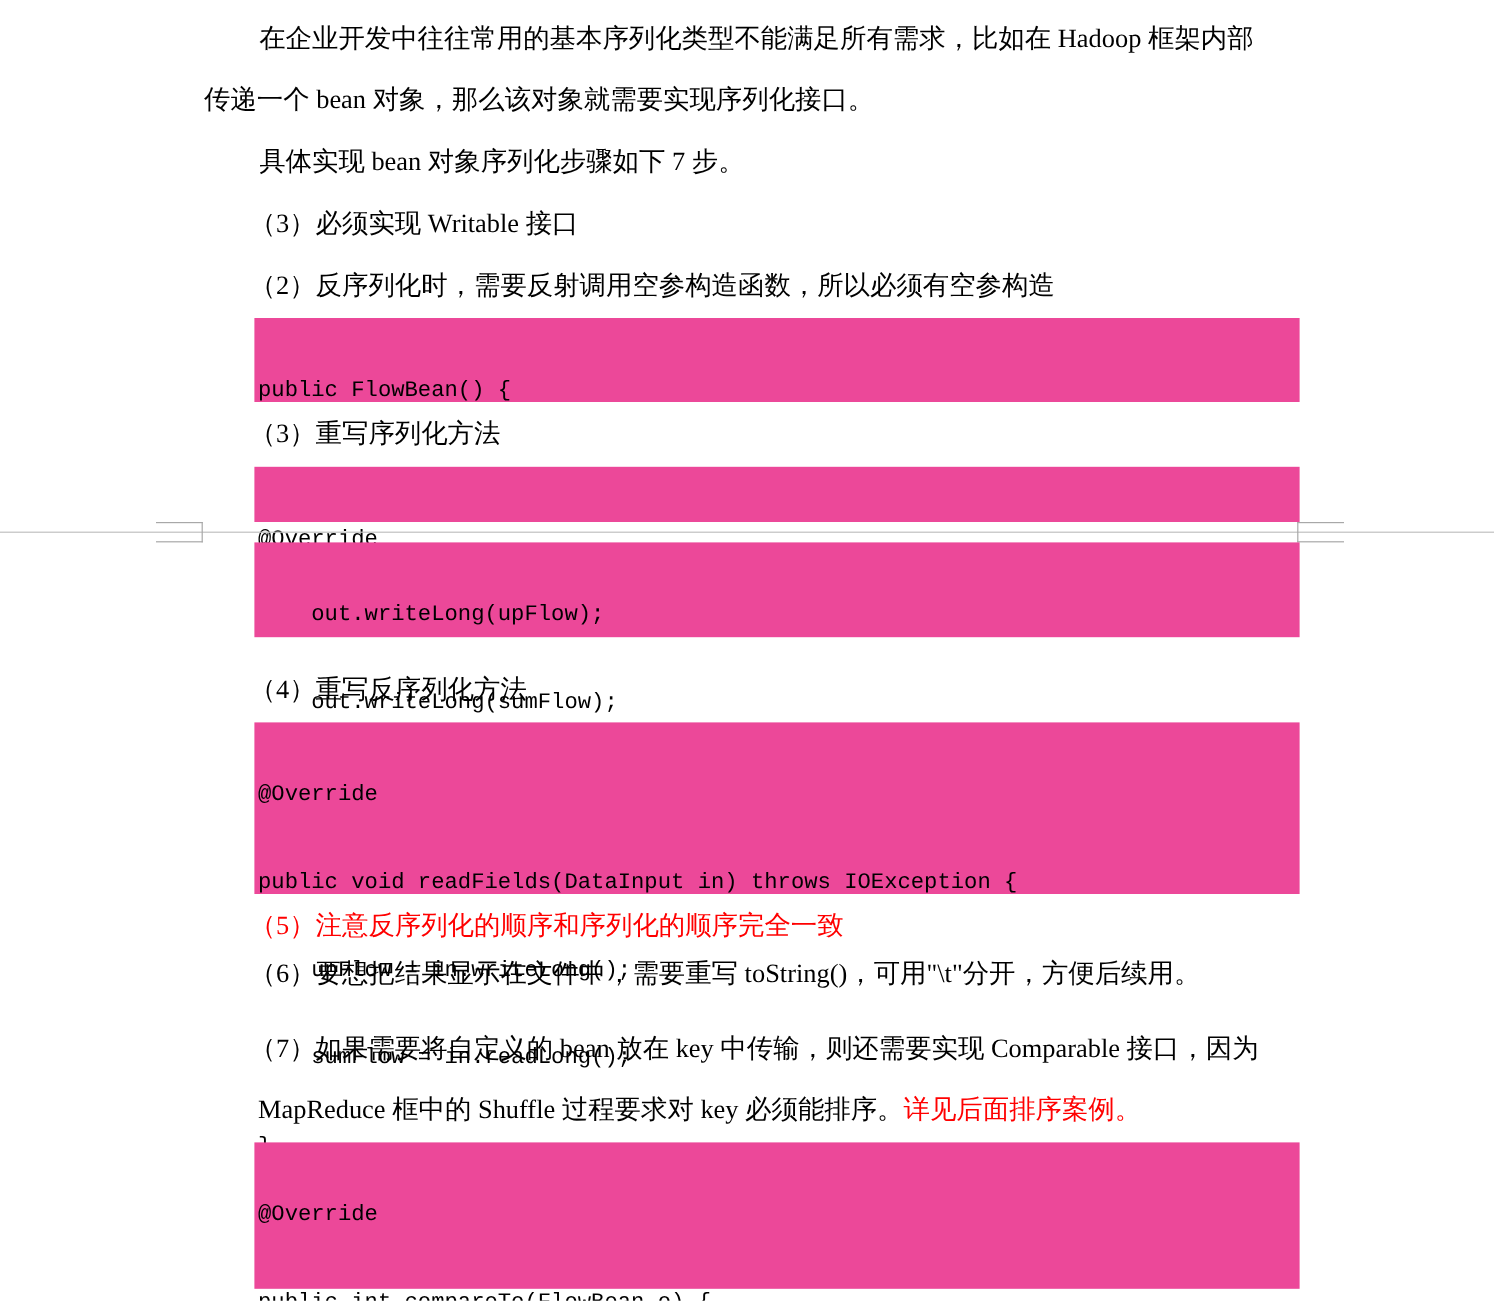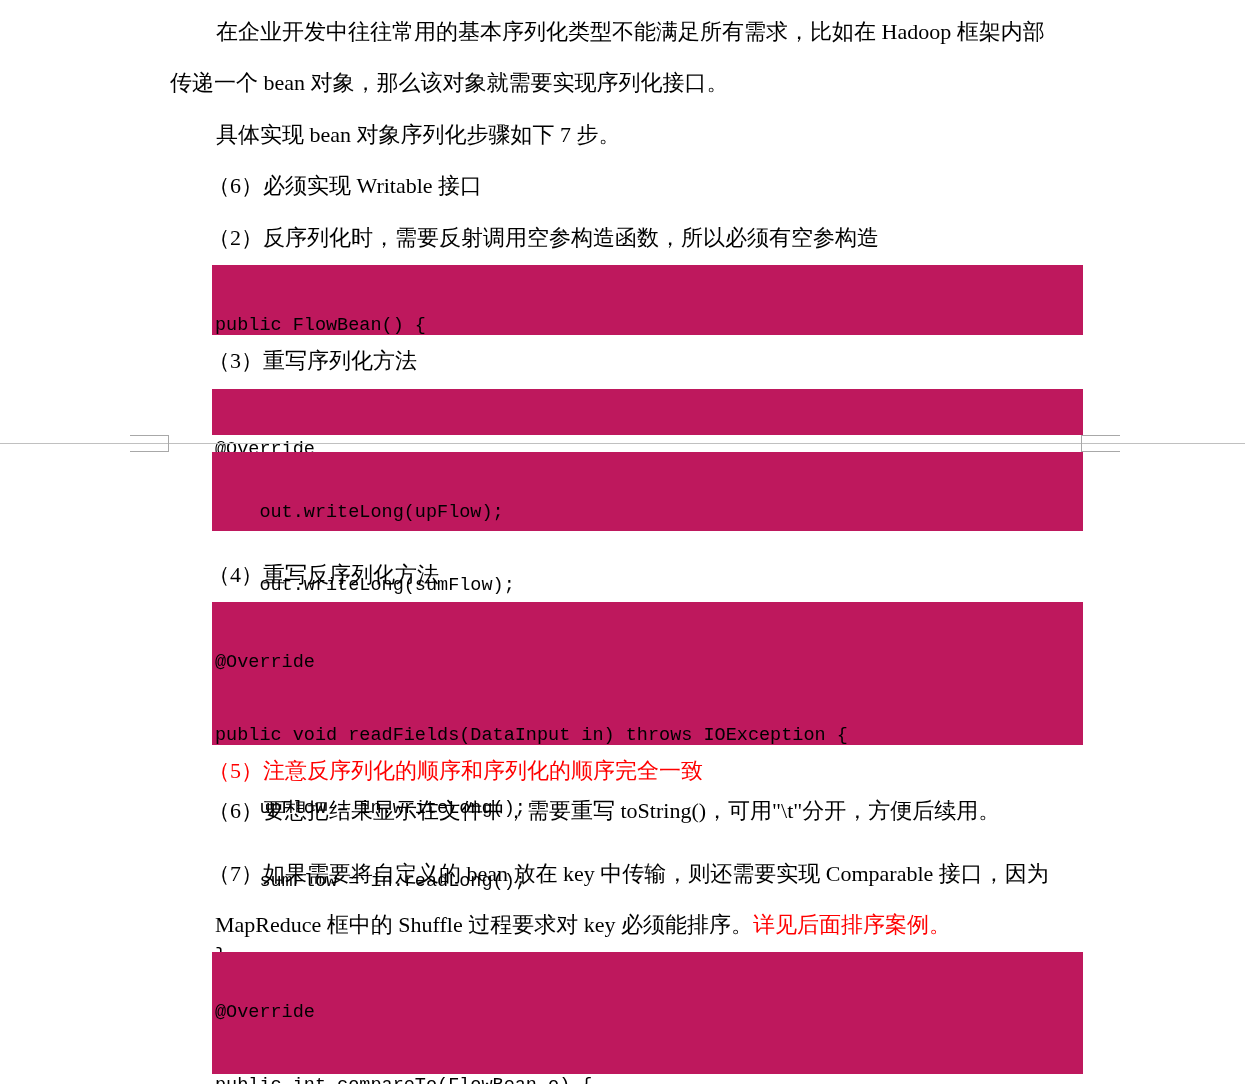--- a/index.html
+++ b/index.html
@@ -7,21 +7,21 @@
     width: 1245px; height: 1084px; position: relative; overflow: hidden;
     background: #ffffff;
     font-family: "Liberation Serif", "DejaVu Serif", serif;
     color: #000000;
   }
   .p {
     position: absolute; font-size: 22px; line-height: 30px; white-space: nowrap;
   }
   .red { color: #ff0000; text-align: center; }
   .code {
-    position: absolute; left: 212px; width: 871px; background: #be185d;
+    position: absolute; left: 212px; width: 871px; background: #ec4899;
     font-family: "Liberation Mono", "DejaVu Sans Mono", monospace;
     font-size: 18.5px; line-height: 24.4px; white-space: pre; color: #000;
     padding: 0 0 0 3px; box-sizing: border-box;
   }
   .code .line { display: block; height: 24.4px; }
   .pagebreak-line {
     position: absolute; left: 0; top: 443px; width: 1245px; height: 1px; background: #c0c0c0;
   }
   .corner { position: absolute; border-color: #a8a8a8; border-style: solid; width: 38px; height: 15px; }
   .corner.left { left: 130px; top: 435px; border-width: 1px 1px 1px 0; }
@@ -33,21 +33,21 @@
 </style>
 </head>
 <body>
 
 <div>
 
   <div class="p" style="left:216px; top:17px;">在企业开发中往往常用的基本序列化类型不能满足所有需求，比如在 Hadoop 框架内部</div>
   <div class="p" style="left:170px; top:68px;">传递一个 bean 对象，那么该对象就需要实现序列化接口。</div>
 
   <div class="p" style="left:216px; top:120px;">具体实现 bean 对象序列化步骤如下 7 步。</div>
-  <div class="p" style="left:208px; top:171px;">（6）必须实现 Writable 接口</div>
+  <div class="p" style="left:208px; top:171px;">（3）必须实现 Writable 接口</div>
   <div class="p" style="left:208px; top:223px;font-family:Liberation Serif, serif;">（2）反序列化时，需要反射调用空参构造函数，所以必须有空参构造</div>
 
   <div class="code" style="top:265px; height:70px;">
     <span class="line">public FlowBean() {</span>
     <span class="line">    super();</span>
     <span class="line">}</span>
   </div>
 
   <div class="p" style="left:208px; top:346px;">（3）重写序列化方法</div>
 

